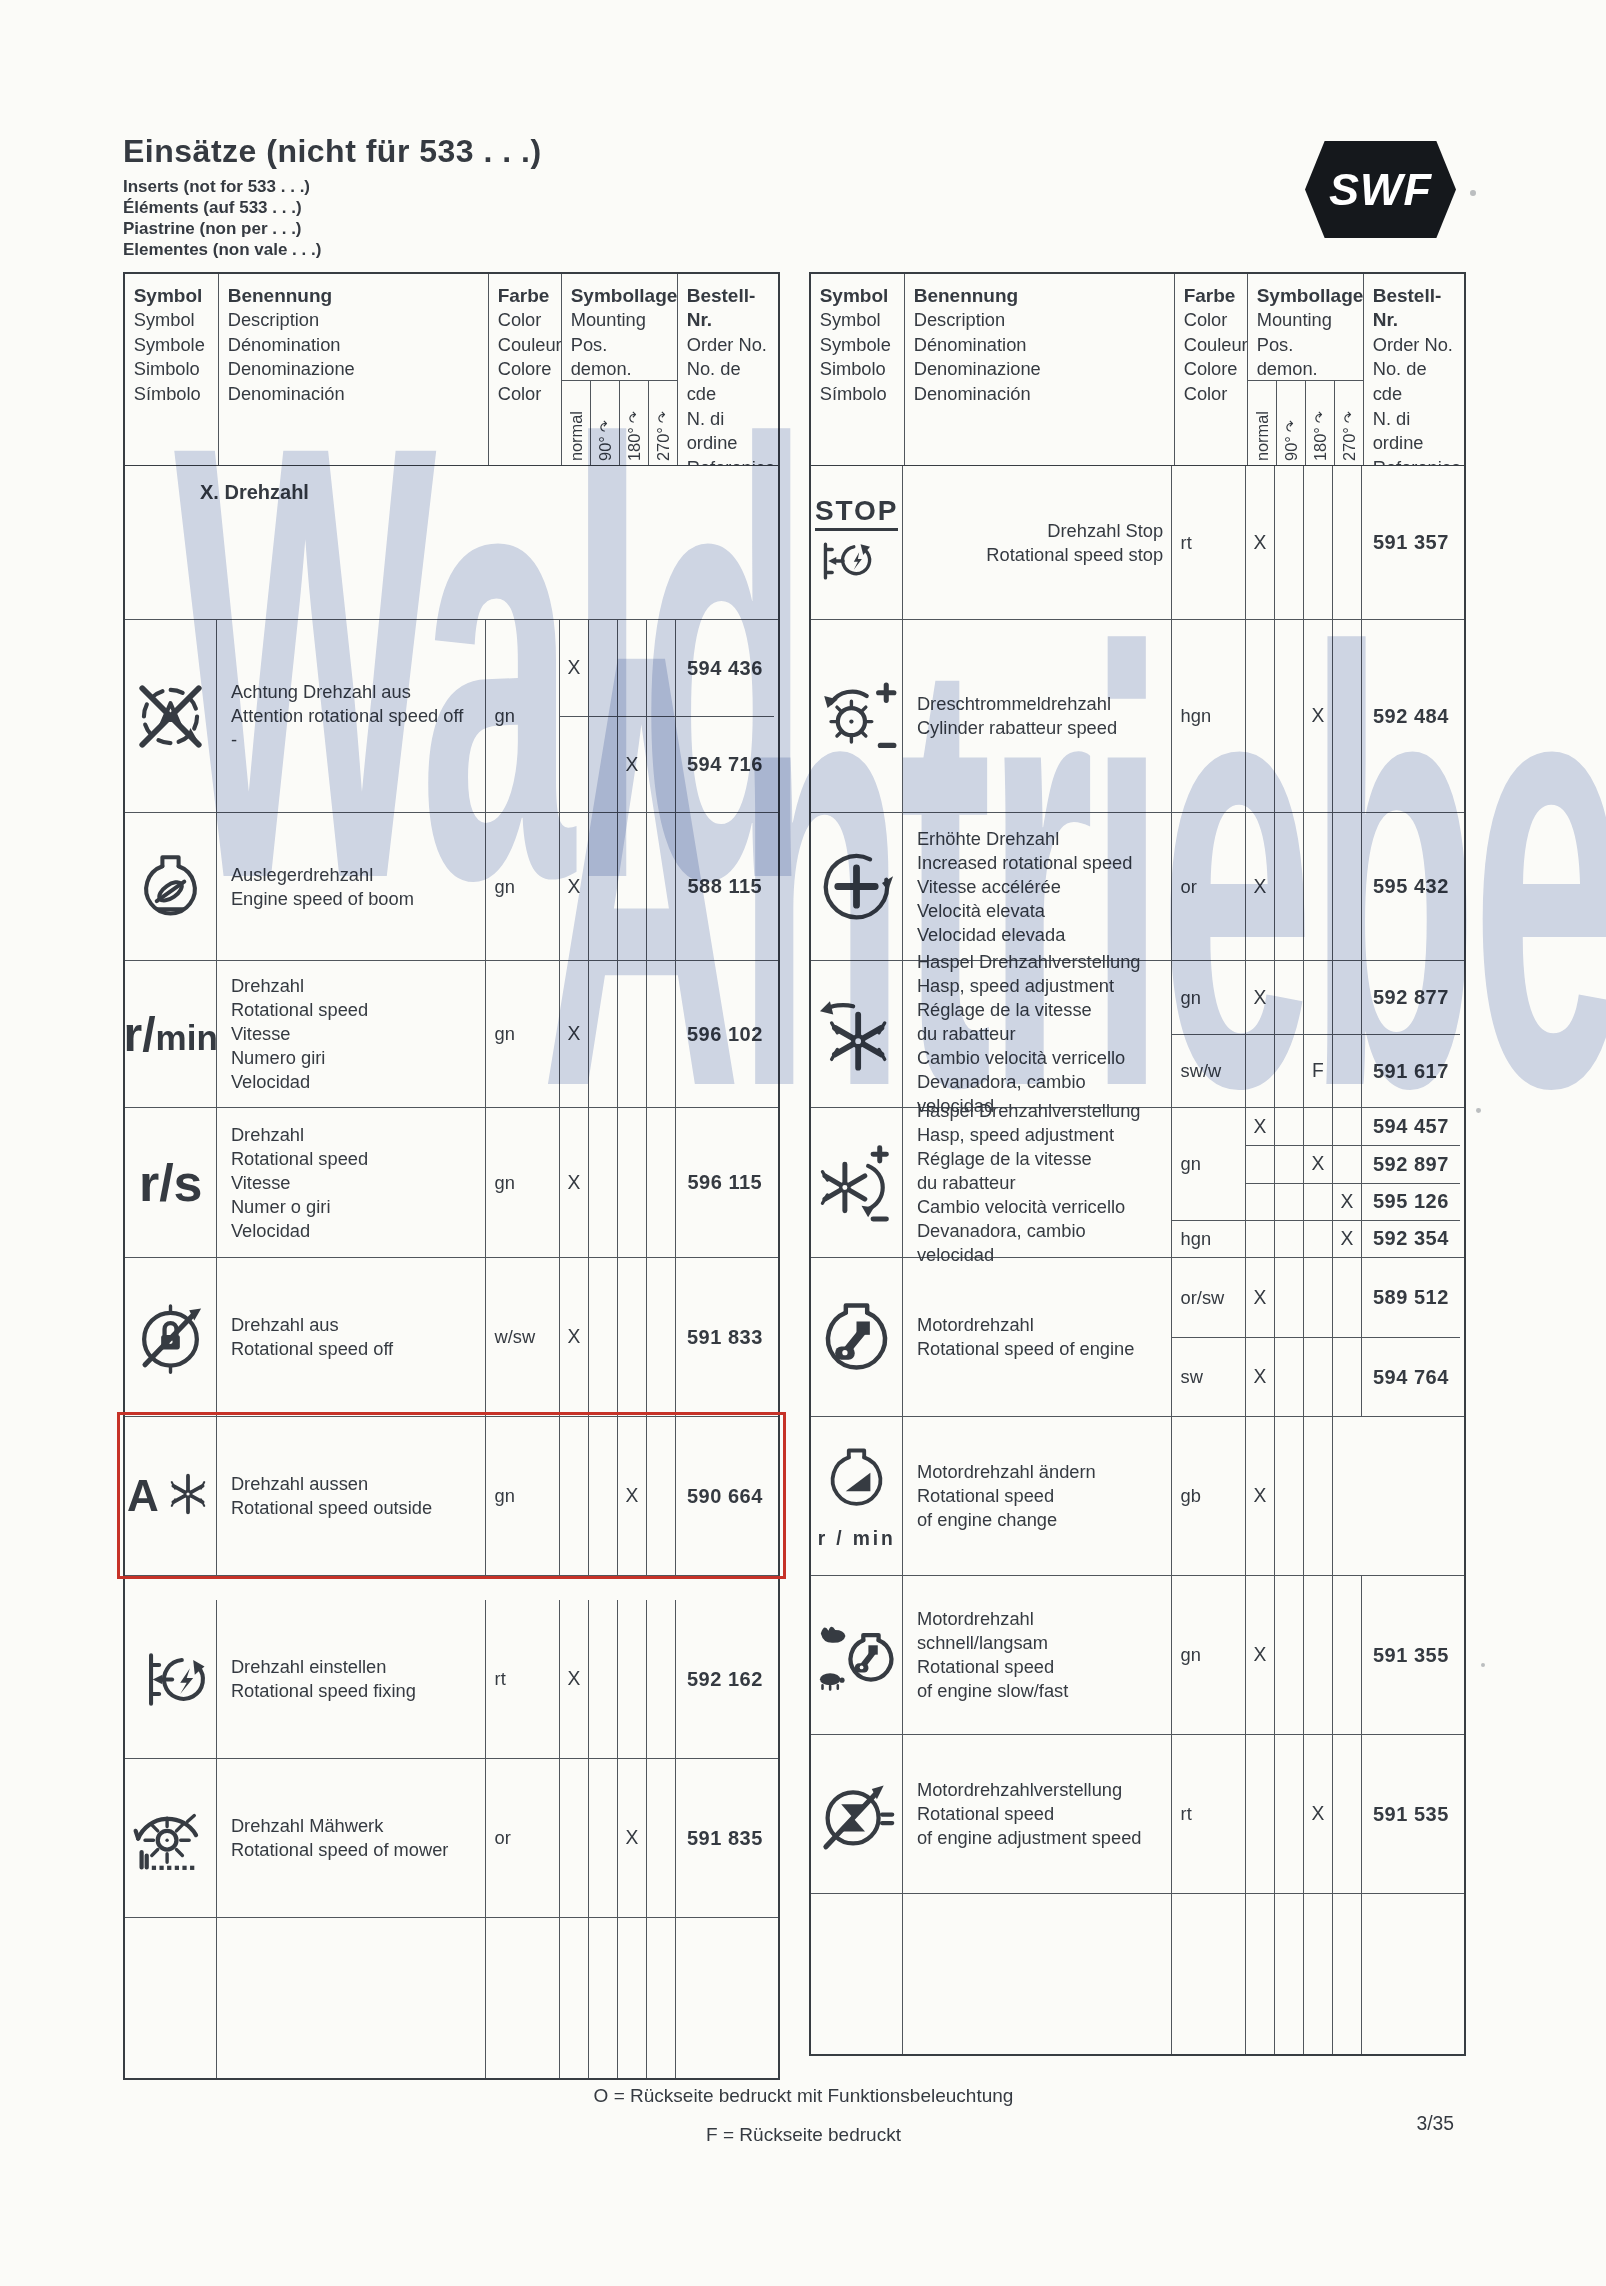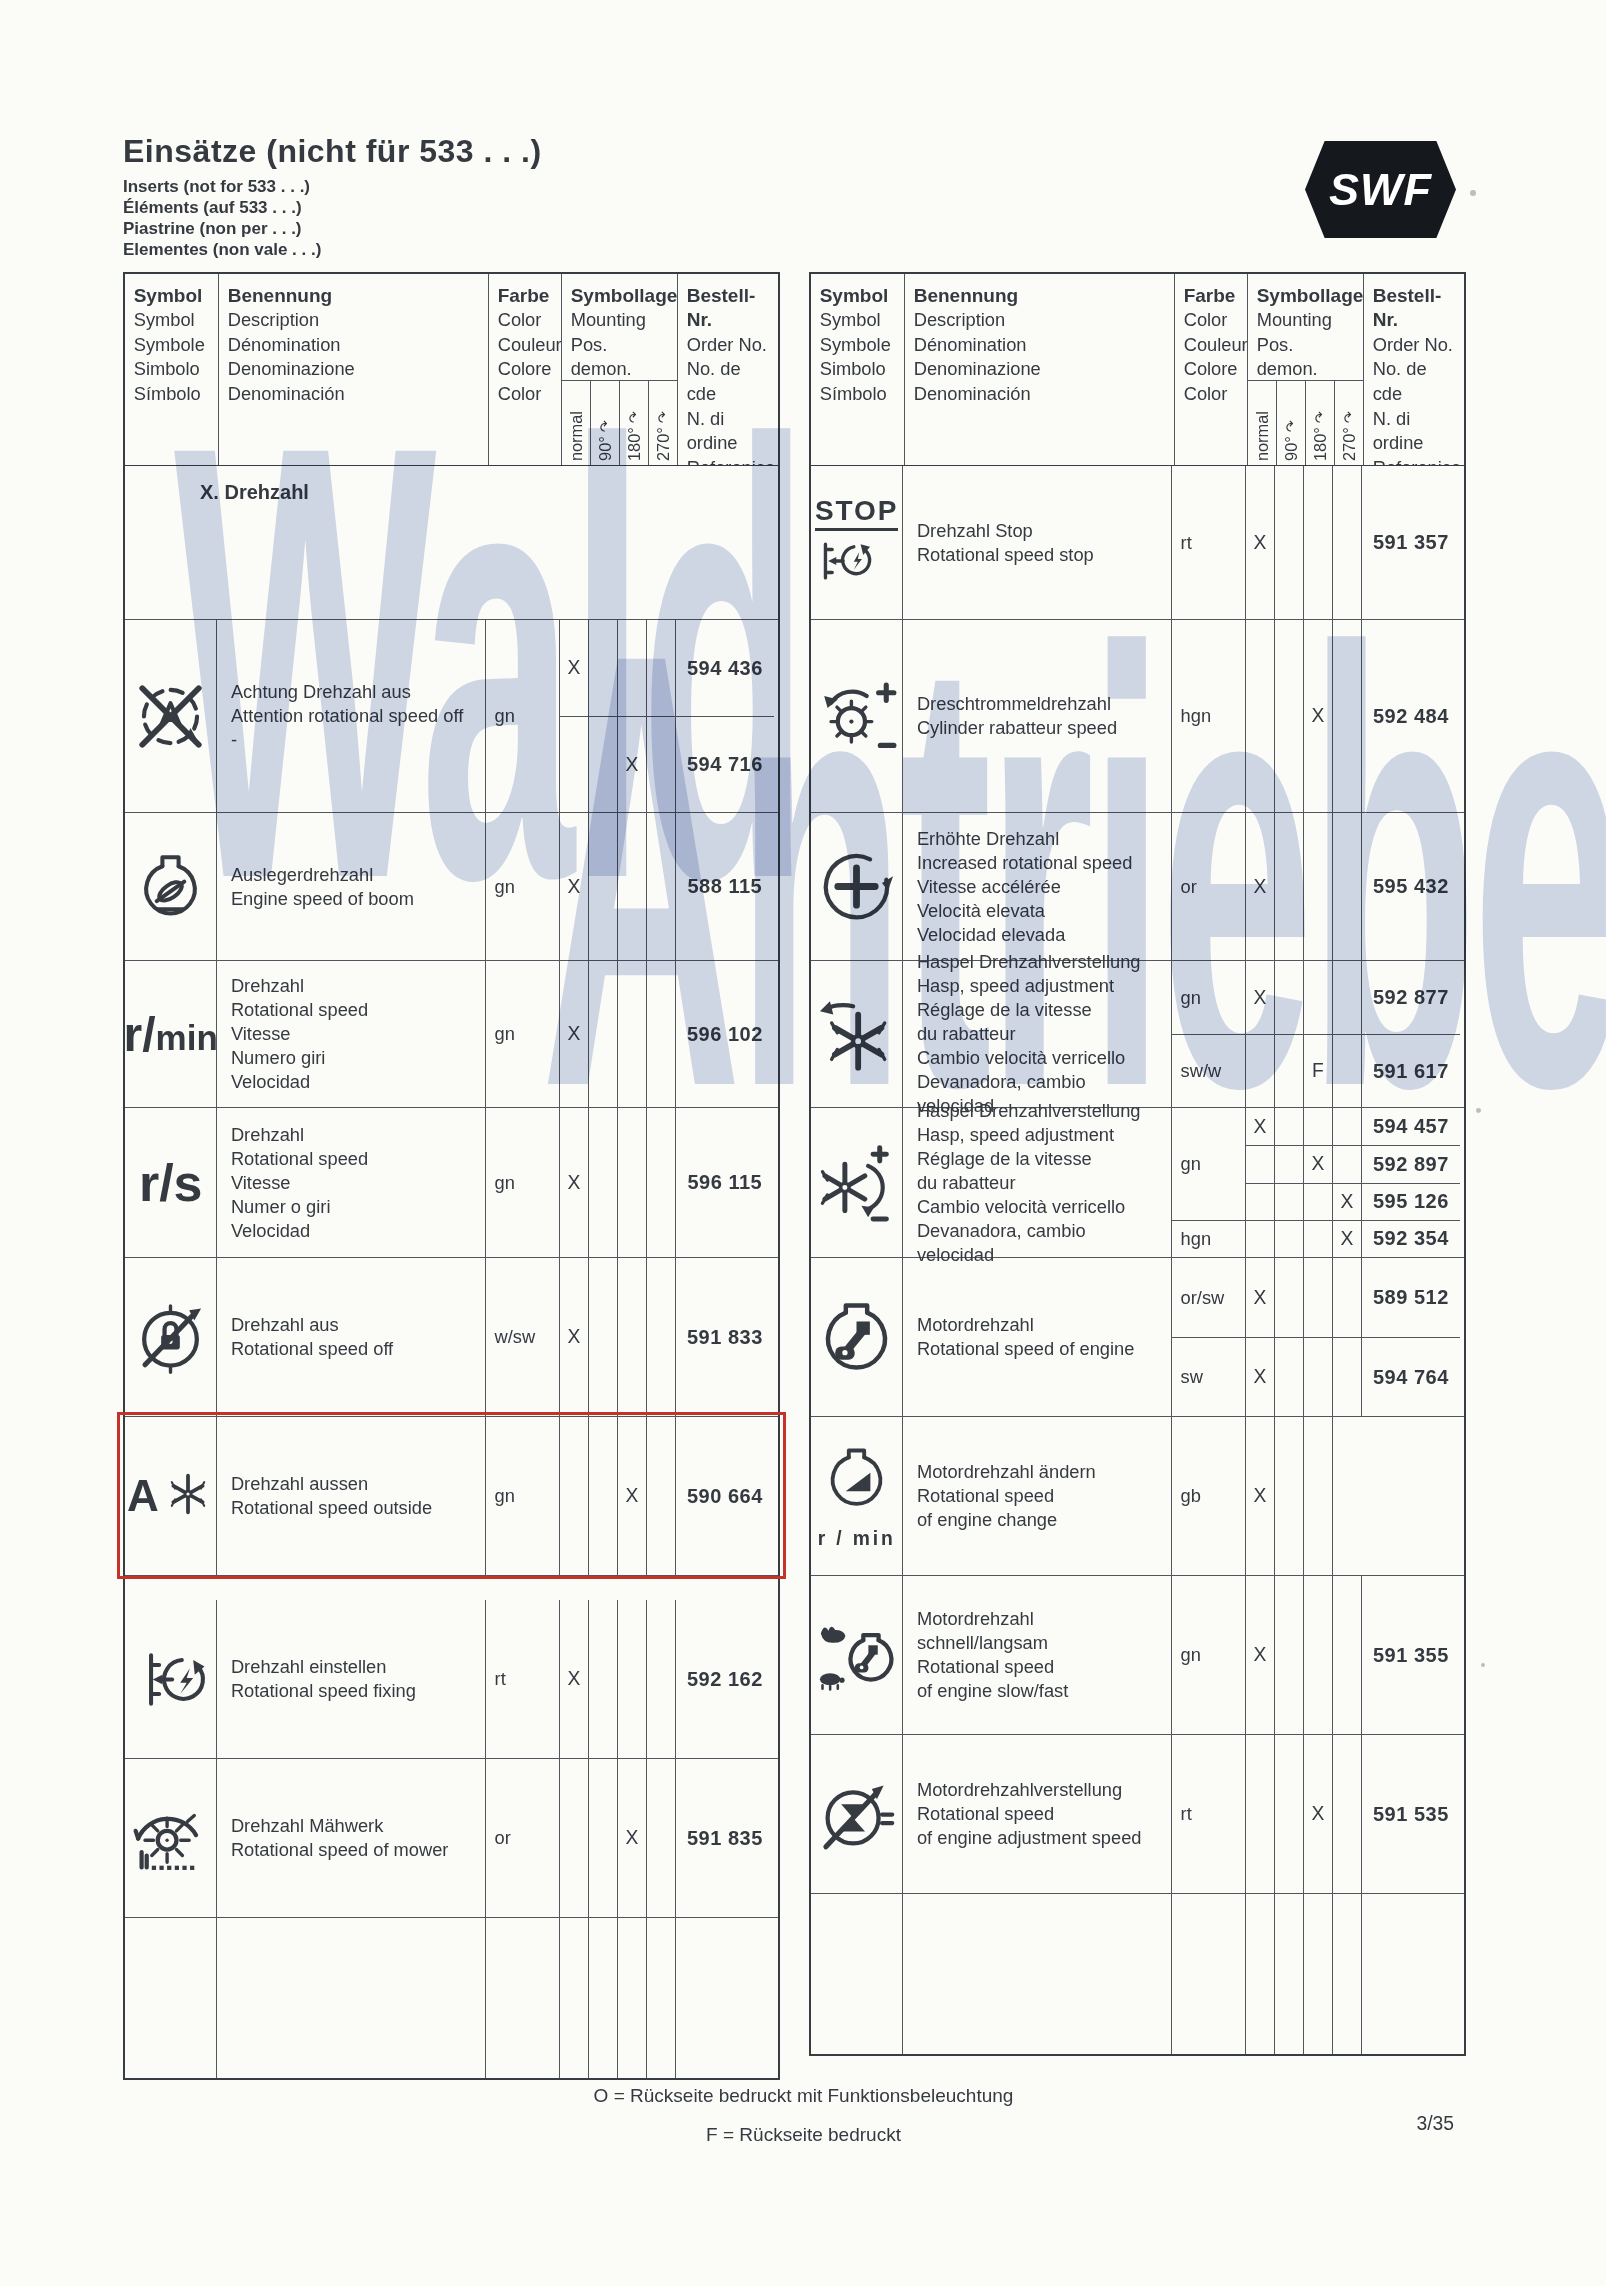--- a/index.html
+++ b/index.html
@@ -400,21 +400,21 @@
         <div class="ocell" style="grid-area: 2 / 5 / 3 / 6;">
           <div class="ori">90°<span class="arr"> ↷</span></div>
         </div>
         <div class="ocell" style="grid-area: 2 / 6 / 3 / 7;">
           <div class="ori">180°<span class="arr"> ↷</span></div>
         </div>
         <div class="ocell" style="grid-area: 2 / 7 / 3 / 8;">
           <div class="ori">270°<span class="arr"> ↷</span></div>
         </div>
       </div>
-      <div class="t-row" style="height: 154px;">
+      <div class="t-row" style="height: 154px; text-align: right;">
         <div class="c-sym">
           <div class="stop-word">STOP</div>
           <div><svg class="ic" width="81" height="50" viewBox="0 0 120 70">
               <path d="M14 10 V60 M14 18 h10 M14 52 h10"></path>
               <path d="M40 35 H30"></path>
               <polygon class="fill" points="30,29 18,35 30,41"></polygon>
               <path d="M56 14 a20 20 0 1 0 18 6"></path>
               <polygon class="fill" points="66,10 80,14 70,26"></polygon>
               <polygon class="fill" points="64,22 56,36 62,36 56,48 68,32 62,32"></polygon>
             </svg></div>

